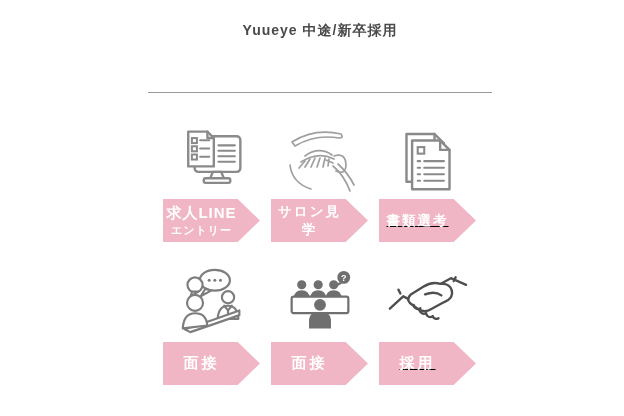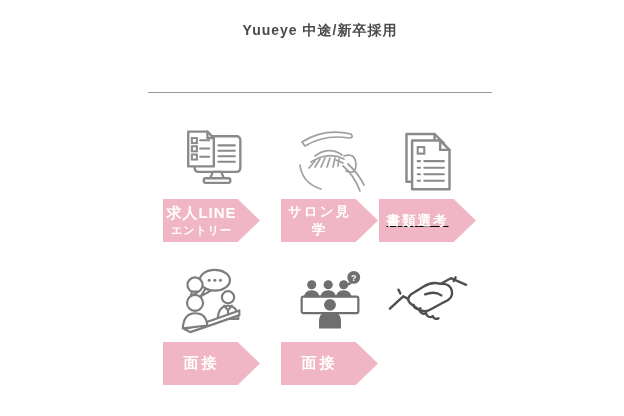--- a/index.html
+++ b/index.html
@@ -30,21 +30,21 @@
     clip-path:polygon(0 0,77% 0,100% 50%,77% 100%,0 100%);
     display:flex;flex-direction:column;align-items:center;justify-content:center;
     box-sizing:border-box;padding-right:20px;
     color:#ffffff;font-weight:bold;text-align:center;
   }
   .banner .l1{font-size:15px;letter-spacing:1px;line-height:1.35;}
   .banner .l2{font-size:11px;letter-spacing:1px;line-height:1.35;}
   .banner .single{font-size:13.5px;letter-spacing:2px;}
   .banner .big{font-size:15px;letter-spacing:3px;}
   
-  .c1{left:163px;} .c2{left:281px;} .c3{left:379px;text-decoration:underline;}
+  .c1{left:163px;} .c2{left:271px;} .c3{left:379px;text-decoration:underline;}
   .r1{top:121px;}  .r2{top:264px;}
   svg{display:block;}
 </style>
 </head>
 <body>
 
 <div class="canvas">
 
   <div class="header">
     <div class="subtitle">Yuueye 中途/新卒採用</div>
@@ -211,15 +211,18 @@
             <path d="M28,32 a4.5,4.5 0 0 0 7,3.5" fill="none"></path>
             <path d="M34,37 a4.5,4.5 0 0 0 7,3.5" fill="none"></path>
             <path d="M41,41 a4.5,4.5 0 0 0 7,3" fill="none"></path>
             <path d="M48,44 a4,4 0 0 0 6,2" fill="none"></path>
             <line x1="14" y1="20" x2="12" y2="16"></line>
             <line x1="70" y1="7" x2="72" y2="3"></line>
           </g>
         </svg>
       </span>
     </div>
+    <div class="banner">
+      <span class="big">採用</span>
+    </div>
   </div>
 
 </div>
 
 </body></html>

